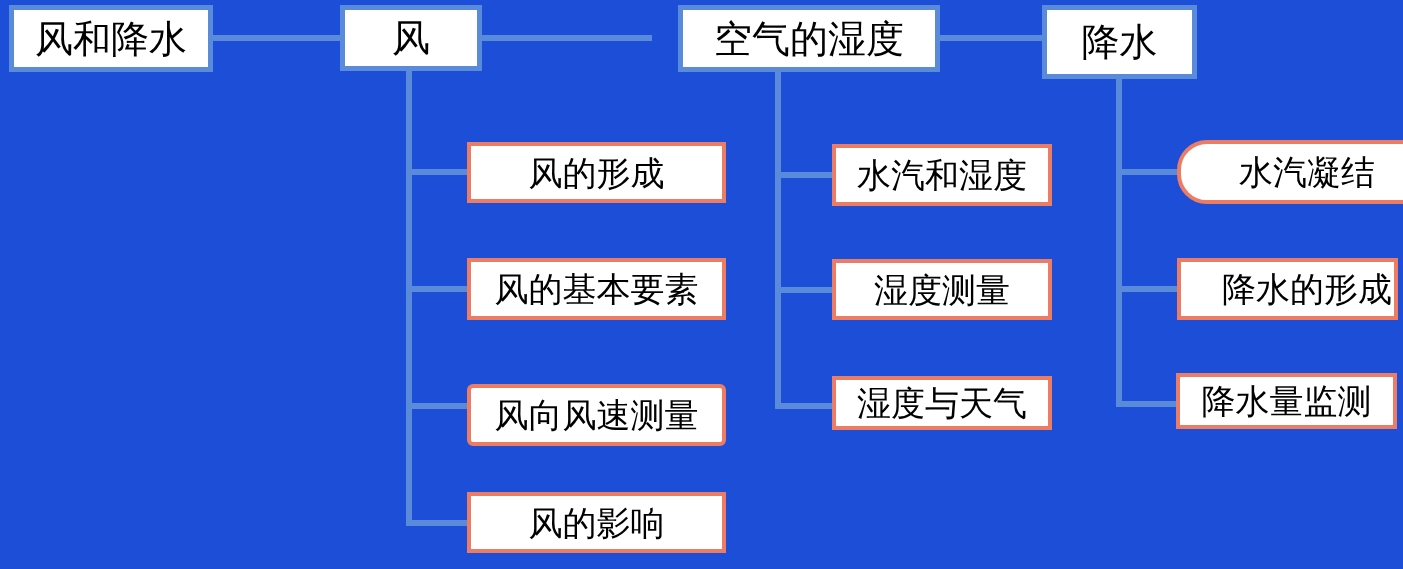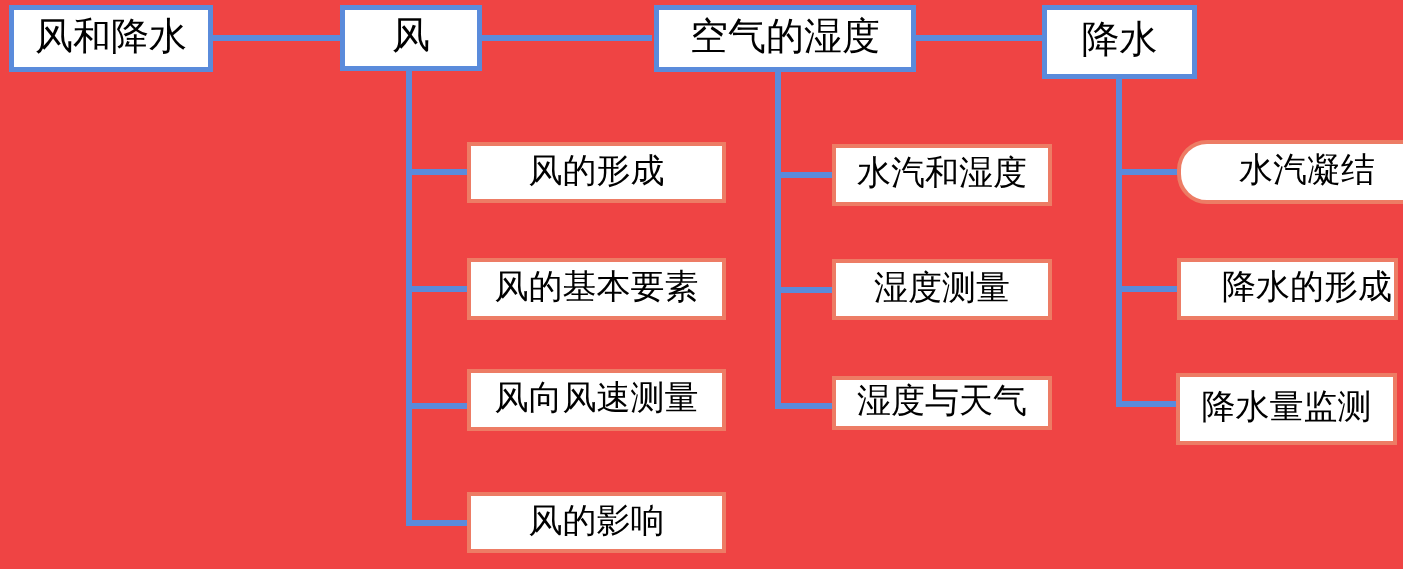--- a/index.html
+++ b/index.html
@@ -1,21 +1,21 @@
 <!DOCTYPE html>
 <html><head>
 <meta charset="utf-8">
 <style>
   html, body { margin: 0; padding: 0; background: #000; }
   #stage {
     position: relative;
     width: 1403px;
     height: 569px;
-    background: #ef4444;
-    font-family: Liberation Mono, monospace;
+    background: #1d4ed8;
+    font-family: Liberation Sans, sans-serif;
     overflow: hidden;
   }
   #wires {
     position: absolute;
     left: 0; top: 0;
     width: 1403px; height: 569px;
   }
   .node {
     position: absolute;
     box-sizing: border-box;
@@ -32,35 +32,35 @@
     border: 5px solid #5a8bdb;
     font-size: 38px;
   }
   .child {
     border: 4px solid #ed7c65;
     font-size: 34px;
   }
   
   .n-root     { left: 9px;    top: 5px; width: 204px; height: 67px; }
   .n-wind     { left: 340px;  top: 5px; width: 142px; height: 66px; }
-  .n-humidity { left: 654px;  top: 5px; width: 262px; height: 67px; }
+  .n-humidity { left: 678px;  top: 5px; width: 262px; height: 67px; }
   .n-precip   { left: 1042px; top: 5px; width: 155px; height: 74px; }
   
   .c-w0 { left: 467px; top: 142px; width: 259px; height: 61px; }
   .c-w1 { left: 467px; top: 258px; width: 259px; height: 62px; }
-  .c-w2 { left: 467px; top: 369px; width: 259px; height: 62px; }
+  .c-w2 { left: 467px; top: 384px; width: 259px; height: 62px; border-radius: 6px; }
   .c-w3 { left: 467px; top: 492px; width: 259px; height: 61px; }
   
   .c-h0 { left: 832px; top: 144px; width: 220px; height: 62px; }
   .c-h1 { left: 832px; top: 259px; width: 220px; height: 61px; }
   .c-h2 { left: 832px; top: 376px; width: 220px; height: 54px; }
   
   .c-p0 { left: 1177px; top: 140px; width: 260px; height: 64px; border-radius: 30px; }
   .c-p1 { left: 1177px; top: 258px; width: 221px; height: 62px; padding-left: 39px; }
-  .c-p2 { left: 1176px; top: 373px; width: 221px; height: 72px; }
+  .c-p2 { left: 1176px; top: 373px; width: 221px; height: 56px; }
 </style>
 </head>
 <body>
 
 <div id="stage">
 
   <svg id="wires" viewBox="0 0 1403 569" xmlns="http://www.w3.org/2000/svg">
     <g stroke="#5a8bdb" stroke-width="6" stroke-linecap="square">
 
       <line x1="213" y1="38" x2="342" y2="38"></line>

